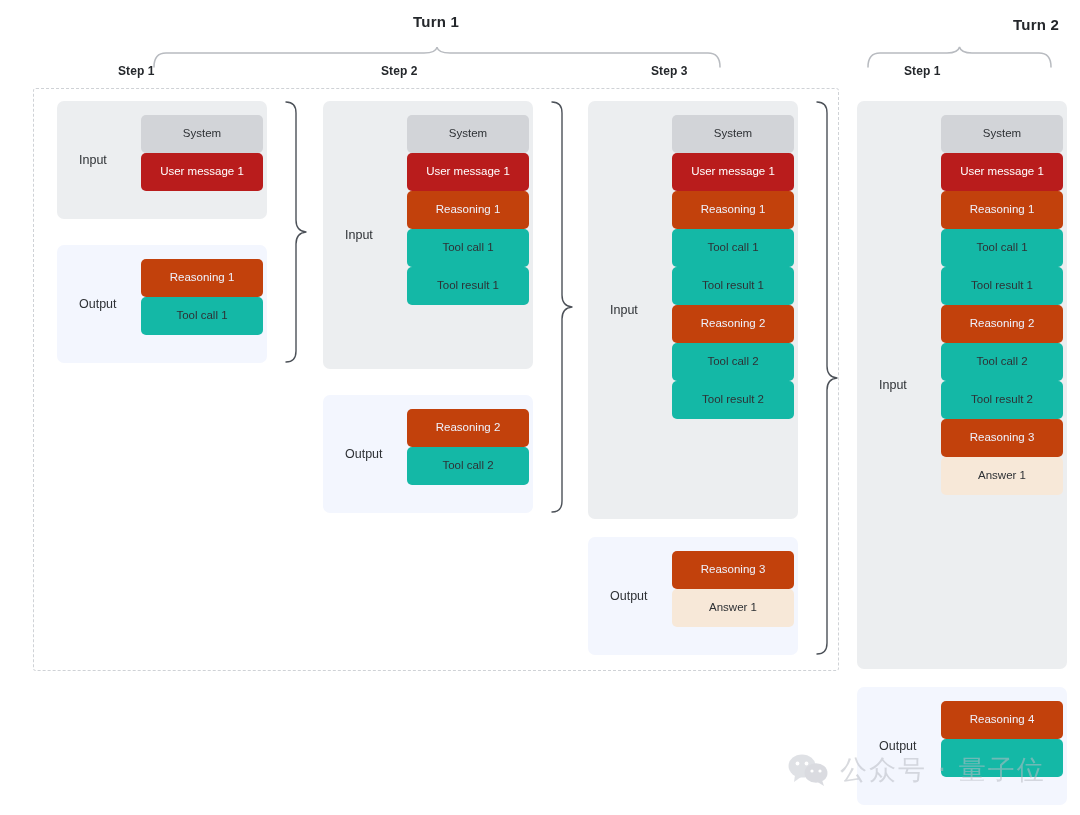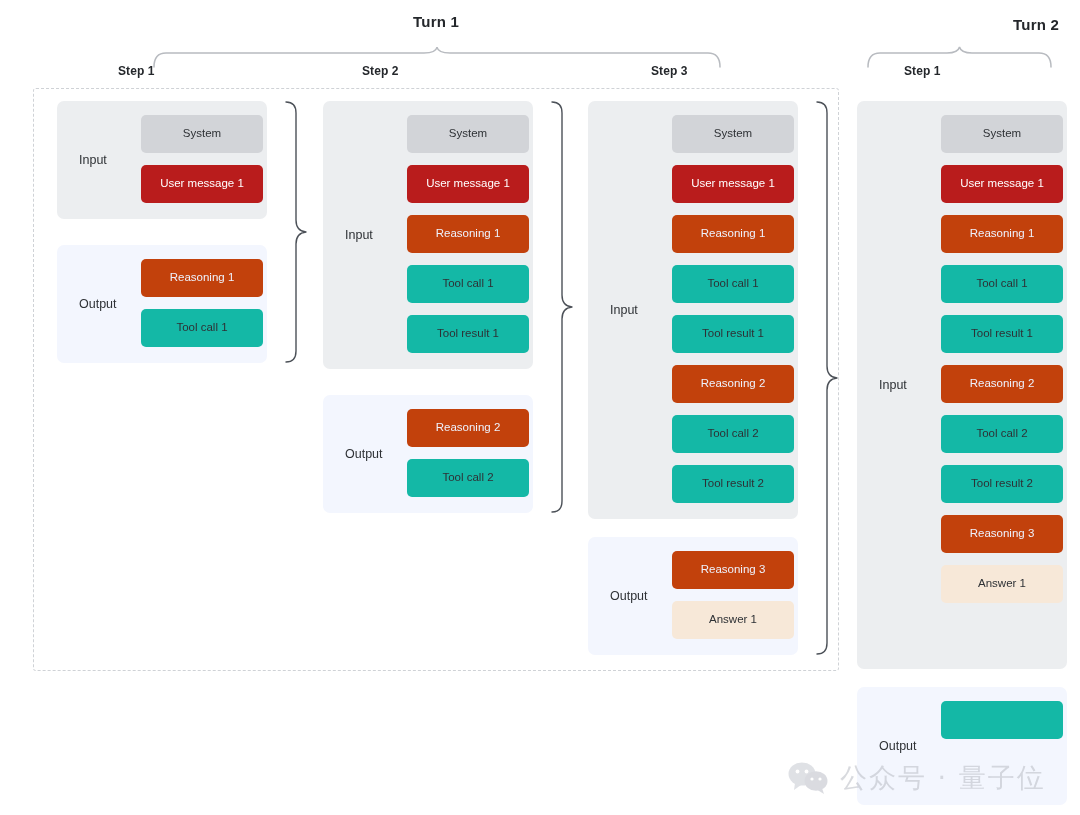--- a/index.html
+++ b/index.html
@@ -70,21 +70,20 @@
   .token-col {
     position: absolute;
     left: 84px;
     top: 14px;
     width: 122px;
   }
 
   .token {
     height: 38px;
     border-radius: 5px;
-    margin-bottom: 12px;
     display: flex;
     align-items: center;
     justify-content: center;
     font-size: 11.5px;
     line-height: 1;
     box-sizing: border-box;
     white-space: nowrap;
   }
   .token:last-child { margin-bottom: 0; }
 
@@ -100,41 +99,40 @@
   
   .watermark {
     position: absolute;
     left: 788px;
     top: 752px;
     display: flex;
     align-items: center;
     gap: 10px;
     opacity: 0.55;
     pointer-events: none;
-    margin-top: 8px;
   }
   .watermark-text {
     font-size: 27px;
     color: #b9bcc4;
     letter-spacing: 2px;
     font-family: "DejaVu Sans", sans-serif;
     white-space: nowrap;
   }
 </style>
 </head>
 <body>
 
 <div class="turn-header" style="left:336px; top:13px; width:200px;">Turn 1</div>
 
 <svg class="turn-brace" style="left:152px; top:46px;" width="570" height="22" viewBox="0 0 570 22">
   <path d="M2,21 Q2,7 14,7 L272,7 Q284,7 285,1 Q286,7 298,7 L556,7 Q568,7 568,21" fill="none" stroke="#b8bbc0" stroke-width="1.5" stroke-linecap="round"></path>
 </svg>
 
 <div class="step-label" style="left:118px; top:64px; width:110px;">Step 1</div>
-<div class="step-label" style="left:362px; top:64px; width:110px;">Step 2</div>
+<div class="step-label" style="left:381px; top:64px; width:110px;">Step 2</div>
 <div class="step-label" style="left:651px; top:64px; width:110px;">Step 3</div>
 
 <div class="turn-header" style="left:859px; top:16px; width:200px;text-align:right;">Turn 2</div>
 
 <svg class="turn-brace" style="left:866px; top:46px;" width="187" height="22" viewBox="0 0 187 22">
   <path d="M2,21 Q2,7 14,7 L81,7 Q92,7 93.5,1 Q95,7 106,7 L173,7 Q185,7 185,21" fill="none" stroke="#b8bbc0" stroke-width="1.5" stroke-linecap="round"></path>
 </svg>
 
 <div class="step-label" style="left:904px; top:64px; width:110px;">Step 1</div>
 
@@ -221,20 +219,21 @@
     <div class="token t-tool">Tool call 2</div>
     <div class="token t-tool">Tool result 2</div>
     <div class="token t-reasoning">Reasoning 3</div>
     <div class="token t-answer">Answer 1</div>
   </div>
 </div>
 
 <div class="panel output-panel" style="left:857px; top:687px; width:210px; height:118px;">
   <div class="panel-label" style="top:59px;">Output</div>
   <div class="token-col">
+    <div class="token t-reasoning">Reasoning 4</div>
     <div class="token t-tool"></div>
   </div>
 </div>
 
 <div class="watermark">
   <svg width="42" height="34" viewBox="0 0 42 34">
     <ellipse cx="14" cy="13" rx="13.5" ry="11.5" fill="#c6c9d1"></ellipse>
     <path d="M7,22 L6,29 L13,24 Z" fill="#c6c9d1"></path>
     <circle cx="9.5" cy="10.5" r="1.9" fill="#ffffff"></circle>
     <circle cx="18.5" cy="10.5" r="1.9" fill="#ffffff"></circle>

